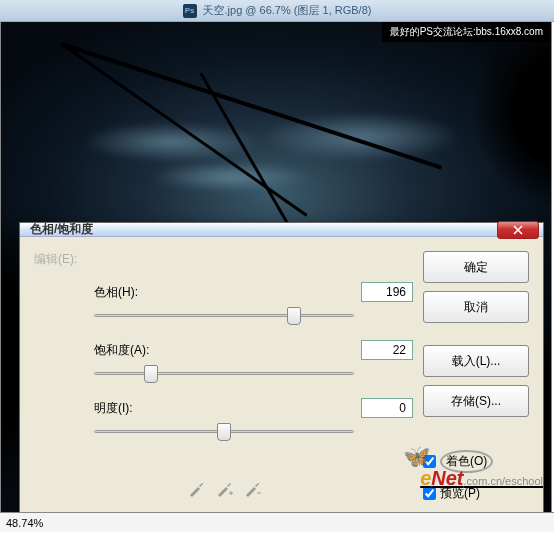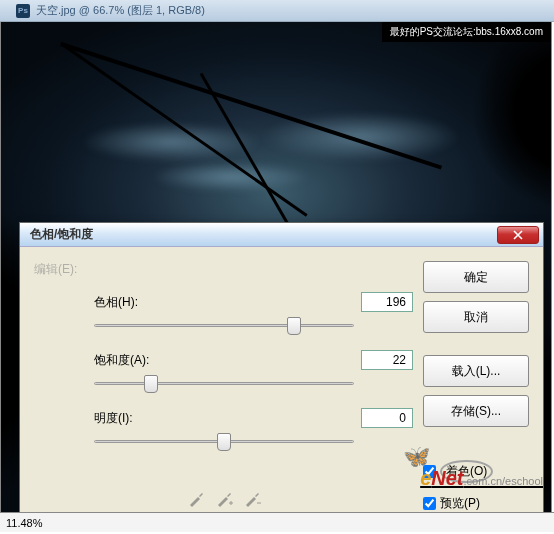--- a/index.html
+++ b/index.html
@@ -1,38 +1,38 @@
 <!DOCTYPE html>
 <html><head>
 <meta charset="utf-8">
 <style>
 * { box-sizing: border-box; margin: 0; padding: 0; font-family: "SimSun", "Microsoft YaHei", sans-serif; }
 body { width: 554px; height: 534px; background: #fff; position: relative; overflow: hidden; }
 
-.app-tab { background: linear-gradient(#d8e4f0, #b8cce0); height: 22px; display: flex; align-items: center; padding: 0 16px; font-size: 11px; color: #3a5a7a; border-bottom: 1px solid #9ab; }
+.app-tab { background: linear-gradient(#d8e4f0, #b8cce0); height: 22px; display: flex; align-items: center; padding: 0 8px; font-size: 11px; color: #3a5a7a; border-bottom: 1px solid #9ab; justify-content: center; }
 .app-tab .ps-icon { width: 14px; height: 14px; background: #1a3a5a; color: #8ac; display: inline-flex; align-items: center; justify-content: center; font-size: 8px; font-weight: bold; margin-right: 6px; border-radius: 2px; }
 
 .canvas-area { position: relative; width: 552px; height: 490px; background: #0a1a2a; border-left: 1px solid #888; border-right: 1px solid #888; overflow: hidden; }
 .sky-bg { position: absolute; inset: 0; background: radial-gradient(ellipse 60% 40% at 50% 35%, #3a5a6a 0%, #1a2a3a 40%, #0a1520 70%, #050a10 100%); }
 .cloud { position: absolute; background: radial-gradient(ellipse, rgba(120,160,180,0.6), transparent 70%); filter: blur(3px); }
 .c1 { left: 80px; top: 100px; width: 180px; height: 40px; }
 .c2 { left: 260px; top: 90px; width: 200px; height: 50px; }
 .c3 { left: 150px; top: 140px; width: 160px; height: 30px; }
 .branch { position: absolute; background: #000; }
 .b1 { left: 60px; top: 20px; width: 400px; height: 4px; transform: rotate(18deg); transform-origin: left; }
 .b2 { left: 60px; top: 20px; width: 300px; height: 3px; transform: rotate(35deg); transform-origin: left; }
 .b3 { left: 200px; top: 50px; width: 180px; height: 3px; transform: rotate(60deg); transform-origin: left; }
 .foliage-left { position: absolute; left: -20px; top: 180px; width: 80px; height: 300px; background: radial-gradient(ellipse at left, #000 40%, transparent 70%); }
 .foliage-tr { position: absolute; right: -20px; top: -10px; width: 100px; height: 200px; background: radial-gradient(ellipse at right, #000 40%, transparent 70%); }
 .foliage-br { position: absolute; right: -10px; bottom: -10px; width: 100px; height: 200px; background: radial-gradient(ellipse at right, #000 40%, transparent 70%); }
 
 .watermark-top { position: absolute; top: 0; right: 0; background: #000; color: #fff; font-size: 10px; padding: 3px 8px; }
 
 .dialog { position: absolute; left: 18px; top: 200px; width: 525px; background: #ece9d8; border: 1px solid #666; box-shadow: 2px 2px 8px rgba(0,0,0,0.4); }
-.dialog-titlebar { height: 24px; background: linear-gradient(#fff, #d8e8f8 45%, #b8d4f0); display: flex; align-items: center; padding: 0 4px 0 10px; font-size: 12px; font-weight: bold; color: #333; border-bottom: 1px solid #aac; gap: 12px; }
+.dialog-titlebar { height: 14px; background: linear-gradient(#fff, #d8e8f8 45%, #b8d4f0); display: flex; align-items: center; padding: 0 4px 0 10px; font-size: 12px; font-weight: bold; color: #333; border-bottom: 1px solid #aac; gap: 12px; }
 .dialog-titlebar .spacer { flex: 1; }
 .close-btn { width: 42px; height: 18px; background: linear-gradient(#e89090, #c83030 45%, #b82020); border: 1px solid #a02020; border-radius: 3px; color: #fff; display: flex; align-items: center; justify-content: center; font-size: 11px; cursor: pointer; }
 
 .dialog-body { display: flex; padding: 14px; gap: 10px; font-size: 12px; }
 .left-col { flex: 1; }
 .right-col { width: 106px; display: flex; flex-direction: column; gap: 8px; }
 
 .edit-row { display: flex; align-items: flex-end; gap: 20px; margin-bottom: 14px; opacity: 0.6; }
 .edit-row label { color: #888; }
 .dropdown { width: 110px; height: 20px; border: 1px solid #b0b0b0; background: #f4f4f4; color: #888; padding: 0 4px; display: flex; align-items: center; justify-content: space-between; font-size: 12px; }
@@ -171,14 +171,14 @@
 
   </div>
 
   <div class="butterfly">🦋</div>
   <div class="watermark-logo">
     <span class="e">e</span><span class="net">Net</span><span class="suffix">.com.cn/eschool</span>
   </div>
 </div>
 
 <div class="status-bar">
-  <span>11.48%</span>
+  <span>48.74%</span>
 </div>
 
 </body></html>

